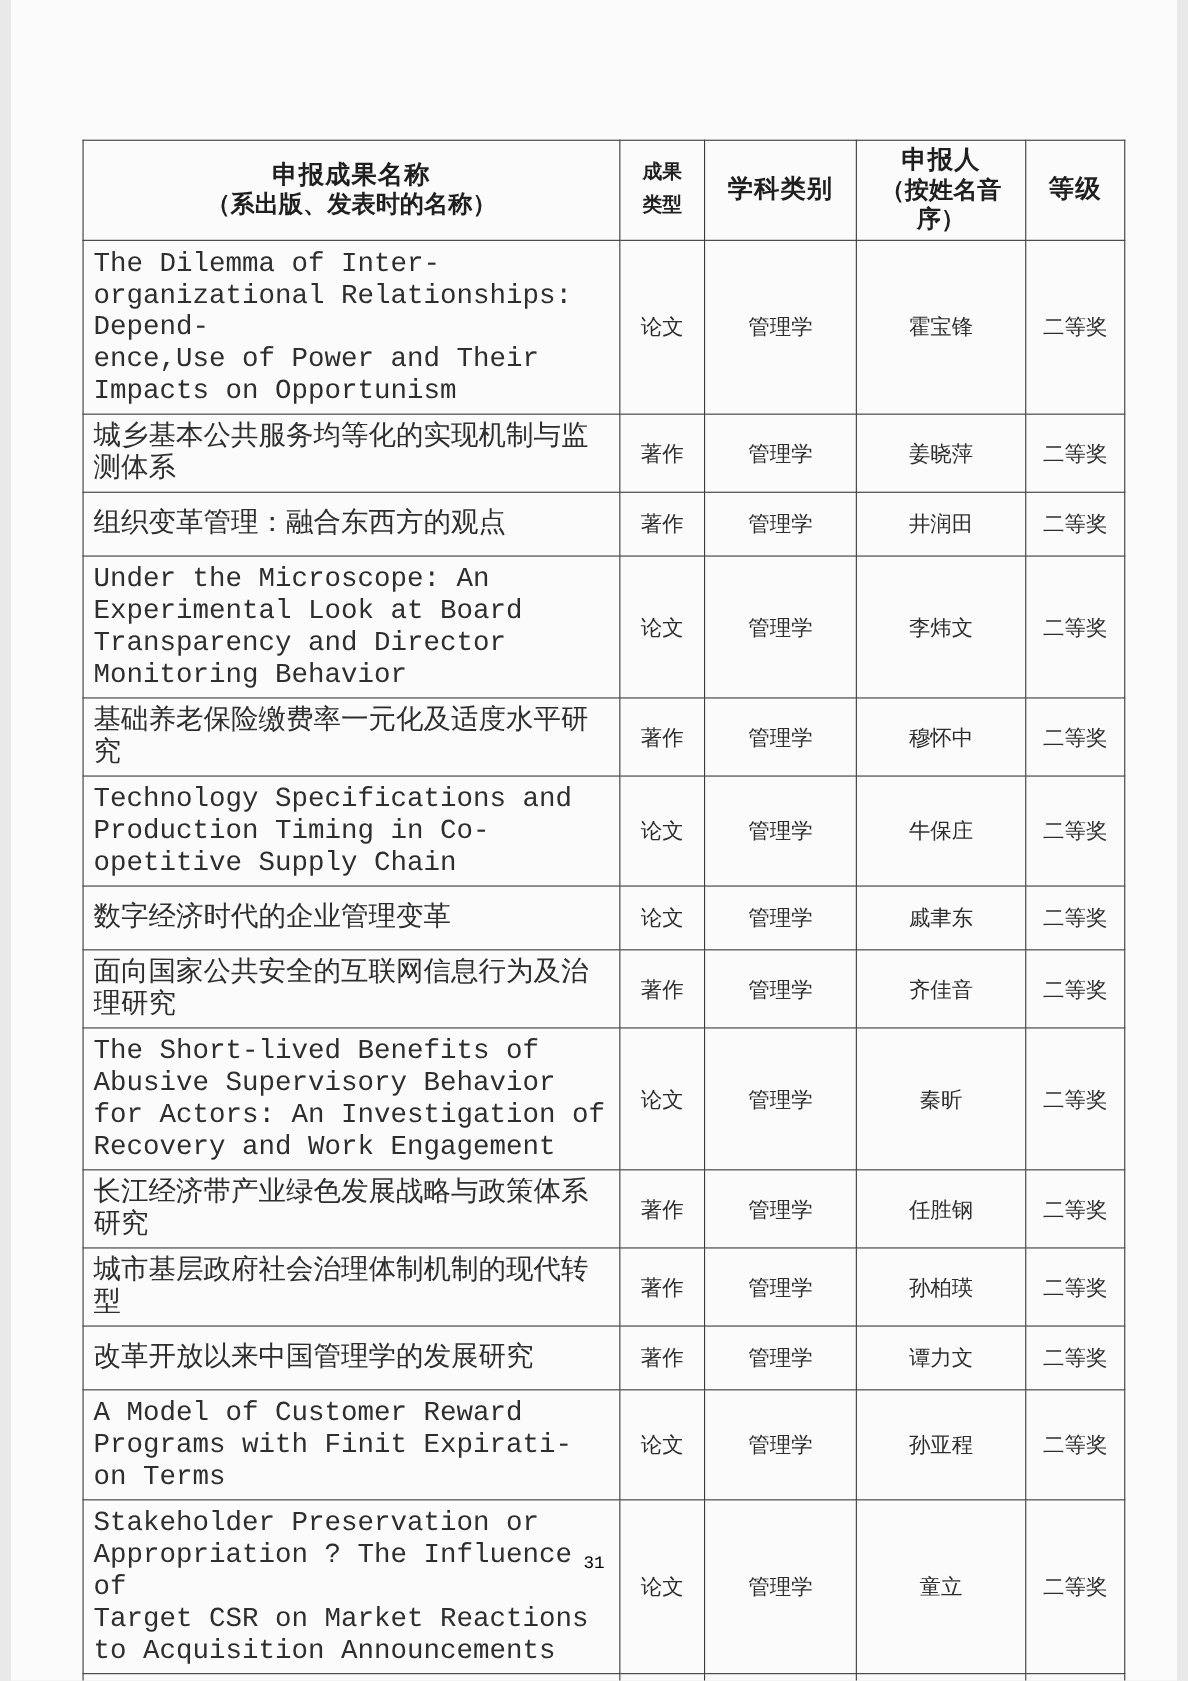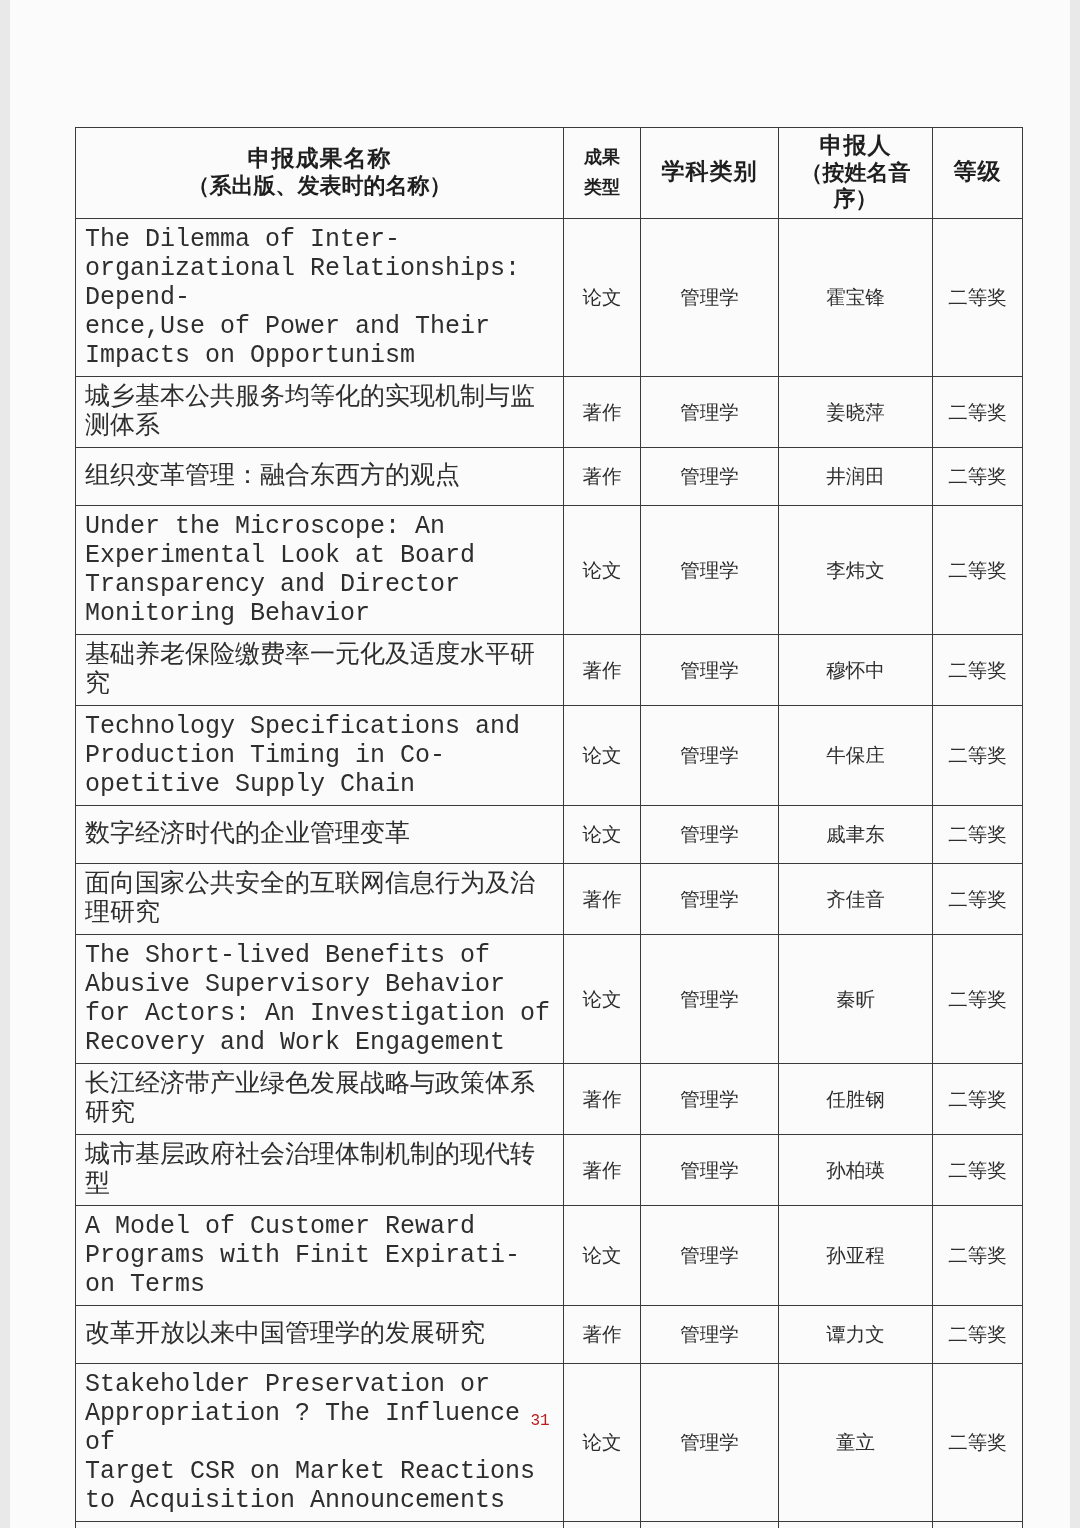--- a/index.html
+++ b/index.html
@@ -69,21 +69,21 @@
     padding: 4px 2px;
     font-size: 19.5px;
   }
   .page-number {
     position: absolute;
     top: 1412px;
     left: 0;
     width: 100%;
     text-align: center;
     font-size: 16px;
-    color: #b91c1c;
+    color: #000000;
   }
 </style>
 </head>
 <body>
 
 <div class="page">
 
   <table class="award-table">
     <colgroup>
       <col style="width:488px">
@@ -190,35 +190,35 @@
           <td class="center-cell">二等奖</td>
         </tr>
         <tr>
           <td class="name-cell">城市基层政府社会治理体制机制的现代转型</td>
           <td class="center-cell">著作</td>
           <td class="center-cell">管理学</td>
           <td class="center-cell">孙柏瑛</td>
           <td class="center-cell">二等奖</td>
         </tr>
         <tr>
+          <td class="name-cell">改革开放以来中国管理学的发展研究</td>
+          <td class="center-cell">著作</td>
+          <td class="center-cell">管理学</td>
+          <td class="center-cell">谭力文</td>
+          <td class="center-cell">二等奖</td>
+        </tr>
+        <tr>
           <td class="name-cell">A Model of Customer Reward Programs with Finit Expirati-
 on Terms</td>
           <td class="center-cell">论文</td>
           <td class="center-cell">管理学</td>
           <td class="center-cell">孙亚程</td>
           <td class="center-cell">二等奖</td>
         </tr>
         <tr>
-          <td class="name-cell">改革开放以来中国管理学的发展研究</td>
-          <td class="center-cell">著作</td>
-          <td class="center-cell">管理学</td>
-          <td class="center-cell">谭力文</td>
-          <td class="center-cell">二等奖</td>
-        </tr>
-        <tr>
           <td class="name-cell">Stakeholder Preservation or Appropriation ? The Influence of
 Target CSR on Market Reactions to Acquisition Announcements</td>
           <td class="center-cell">论文</td>
           <td class="center-cell">管理学</td>
           <td class="center-cell">童立</td>
           <td class="center-cell">二等奖</td>
         </tr>
         <tr>
           <td class="name-cell">公共管理思想史</td>
           <td class="center-cell">著作</td>

